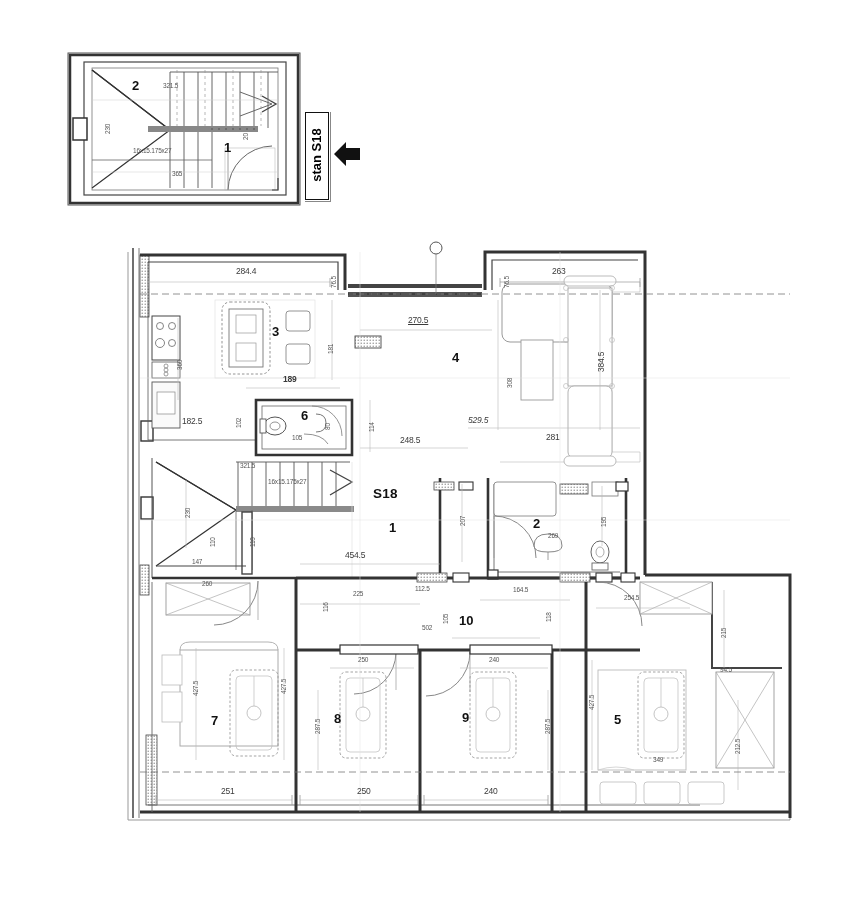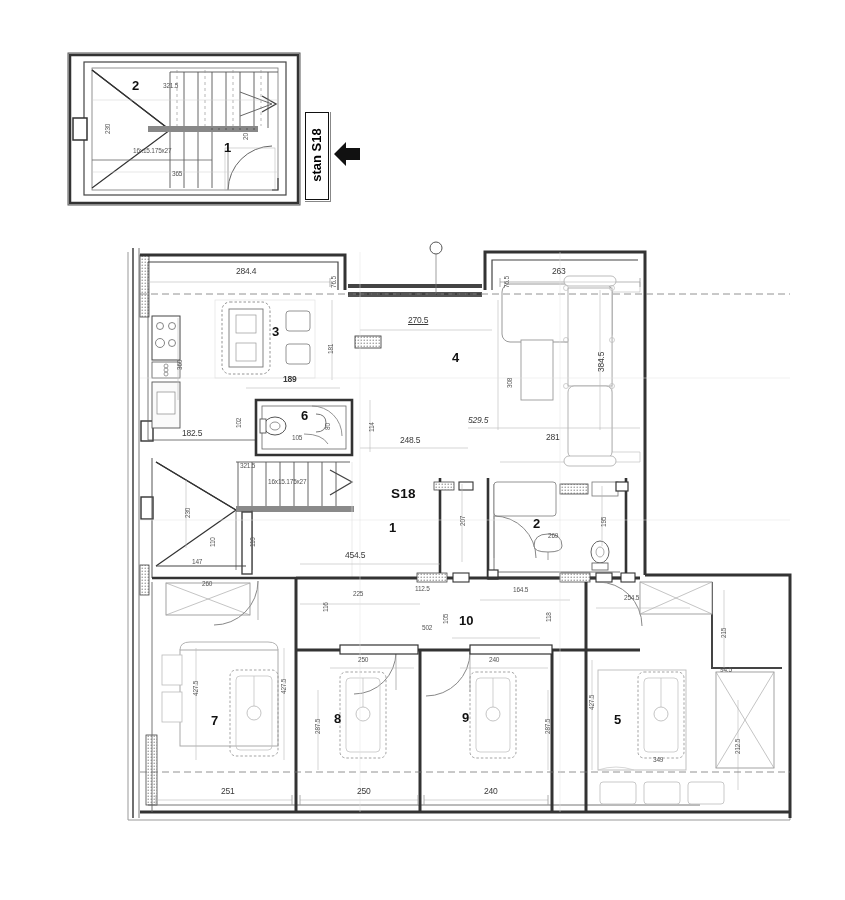--- a/index.html
+++ b/index.html
@@ -451,21 +451,21 @@
   <div class="lbl dim tiny" style="left:133px; top:147px;">16x15.175x27</div>
   <div class="lbl dim tiny" style="left:172px; top:170px;">365</div>
   <div class="lbl dim tiny vert" style="left:242px; top:140px;">20</div>
 
   <div class="tagbox" style="left:305px; top:112px; width:22px; height:86px;"></div>
   <div class="tagtext" style="left:316px; top:155px; transform:translate(-50%,-50%) rotate(-90deg);">stan S18</div>
   <svg style="position:absolute; left:332px; top:138px; width:30px; height:32px;">
     <path d="M2,16 L14,4 L14,10 L28,10 L28,22 L14,22 L14,28 Z" fill="#111"></path>
   </svg>
 
-  <div class="lbl s18main" style="left:391px; top:486px;text-align:center;">S18</div>
+  <div class="lbl s18main" style="left:373px; top:486px;text-align:center;">S18</div>
   <div class="lbl roomnum" style="left:389px; top:520px;">1</div>
   <div class="lbl roomnum" style="left:533px; top:516px;">2</div>
   <div class="lbl roomnum" style="left:272px; top:324px;">3</div>
   <div class="lbl roomnum" style="left:452px; top:350px;">4</div>
   <div class="lbl roomnum" style="left:614px; top:712px;">5</div>
   <div class="lbl roomnum" style="left:301px; top:408px;">6</div>
   <div class="lbl roomnum" style="left:211px; top:713px;">7</div>
   <div class="lbl roomnum" style="left:334px; top:711px;">8</div>
   <div class="lbl roomnum" style="left:462px; top:710px;">9</div>
   <div class="lbl roomnum" style="left:459px; top:613px;">10</div>
@@ -475,21 +475,21 @@
   <div class="lbl dim" style="left:408px; top:315px;text-decoration:underline;">270.5</div>
   <div class="lbl dim tiny vert" style="left:503px; top:288px;">76.5</div>
   <div class="lbl dim" style="left:552px; top:266px;">263</div>
   <div class="lbl dim vert" style="left:596px; top:372px;">384.5</div>
   <div class="lbl dim tiny vert" style="left:506px; top:388px;">308</div>
   <div class="lbl dim" style="left:468px; top:415px;font-style:italic;">529.5</div>
   <div class="lbl dim" style="left:546px; top:432px;">281</div>
   <div class="lbl dim tiny vert" style="left:327px; top:354px;">181</div>
   <div class="lbl dim" style="left:283px; top:374px;font-weight:bold;">189</div>
   <div class="lbl dim tiny vert" style="left:176px; top:370px;">360</div>
-  <div class="lbl dim" style="left:182px; top:428px;">182.5</div>
+  <div class="lbl dim" style="left:182px; top:416px;">182.5</div>
   <div class="lbl dim tiny vert" style="left:235px; top:428px;">102</div>
   <div class="lbl dim tiny" style="left:292px; top:434px;">105</div>
   <div class="lbl dim tiny vert" style="left:324px; top:430px;">80</div>
   <div class="lbl dim tiny vert" style="left:368px; top:432px;">114</div>
   <div class="lbl dim" style="left:400px; top:435px;">248.5</div>
   <div class="lbl dim tiny" style="left:240px; top:462px;">321.5</div>
   <div class="lbl dim tiny" style="left:268px; top:478px;">16x15.175x27</div>
   <div class="lbl dim tiny vert" style="left:184px; top:518px;">230</div>
   <div class="lbl dim tiny vert" style="left:209px; top:547px;">110</div>
   <div class="lbl dim tiny vert" style="left:249px; top:547px;">110</div>

